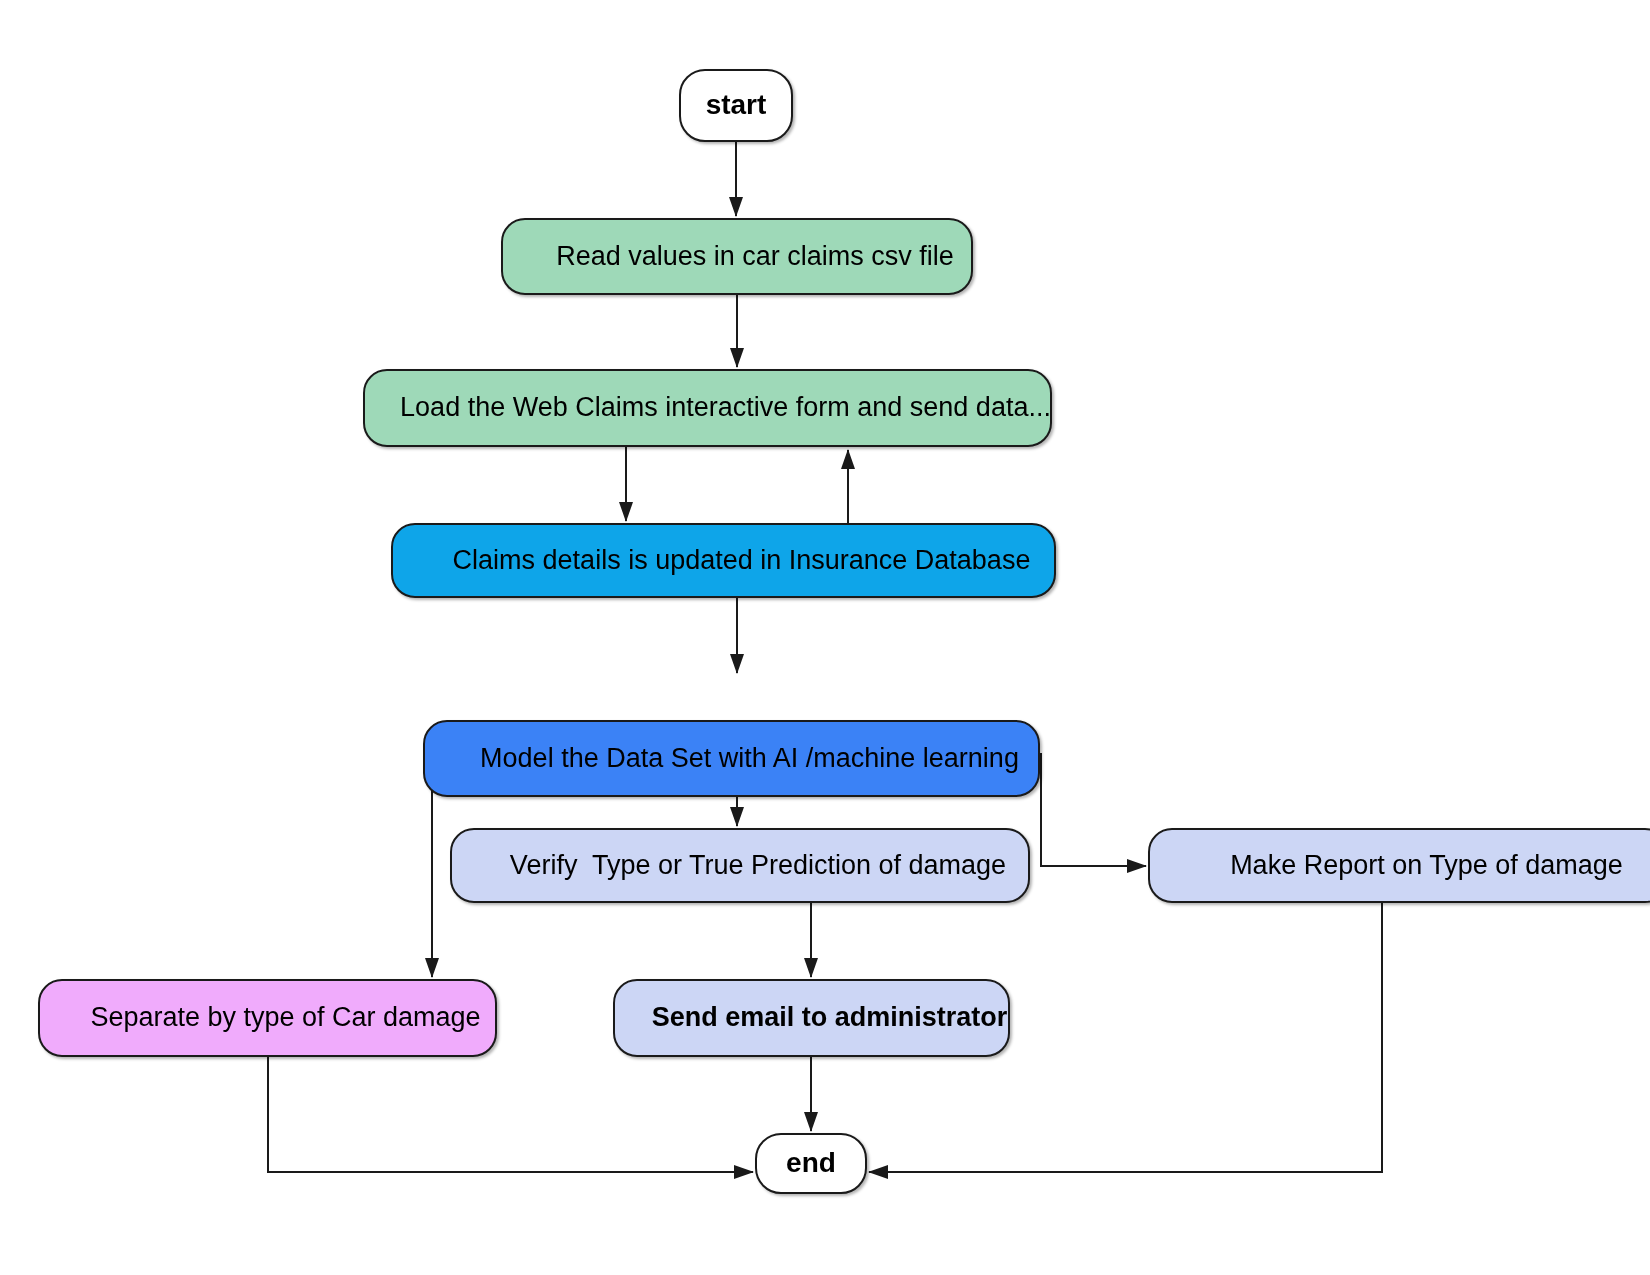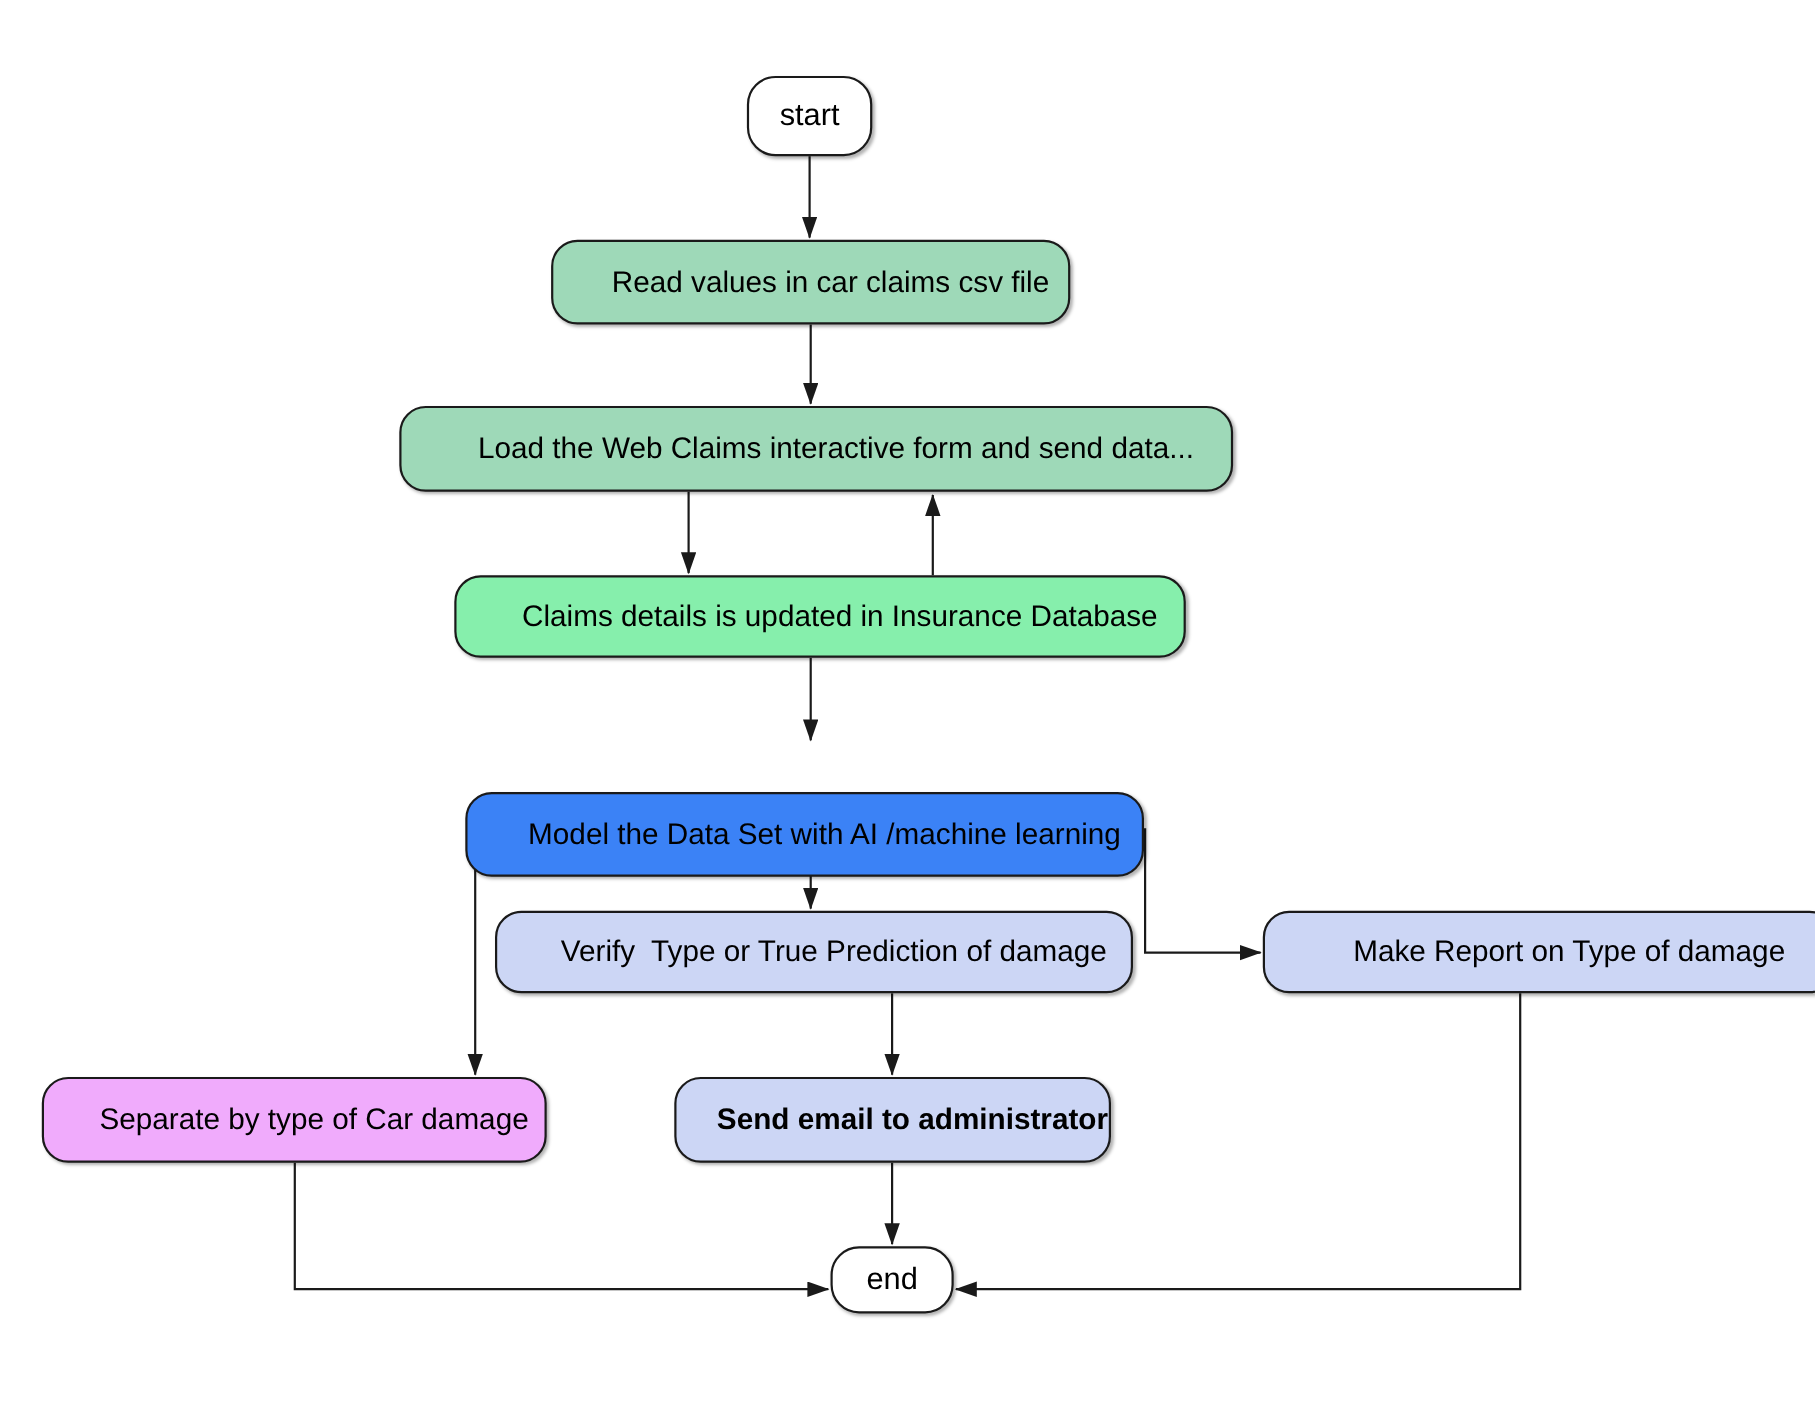--- a/index.html
+++ b/index.html
@@ -29,21 +29,21 @@
     display: flex;
     align-items: center;
     justify-content: center;
     text-align: center;
     color: #000000;
     font-size: 27px;
     white-space: pre;
     box-shadow: 2px 2px 3px rgba(0,0,0,0.30);
   }
   .node.process { border-radius: 24px; padding-left: 36px; }
-  .node.terminator { border-radius: 26px; font-size: 28px; }
+  .node.terminator { border-radius: 26px; font-size: 28px; font-weight: bold; }
   .node span { display: inline-block; line-height: 1.1; }
 </style>
 </head>
 <body>
 
 <div class="canvas">
   <svg id="edge-layer" width="1650" height="1275" viewBox="0 0 1650 1275" xmlns="http://www.w3.org/2000/svg">
     <defs>
       <marker id="arrow" markerUnits="userSpaceOnUse" markerWidth="22" markerHeight="16" refX="19" refY="7" orient="auto">
         <path d="M0,0 L20,7 L0,14 Z" fill="#1a1a1a"></path>
@@ -58,22 +58,22 @@
       <polyline points="432,753 432,977" class="edge" stroke="#1a1a1a" marker-end="url(#arrow)"></polyline>
       <polyline points="1041,753 1041,866 1146,866" class="edge" stroke="#1a1a1a" marker-end="url(#arrow)"></polyline>
       <polyline points="811,903 811,977" class="edge" stroke="#1a1a1a" marker-end="url(#arrow)"></polyline>
       <polyline points="811,1057 811,1131" class="edge" stroke="#1a1a1a" marker-end="url(#arrow)"></polyline>
       <polyline points="268,1057 268,1172 753,1172" class="edge" stroke="#1a1a1a" marker-end="url(#arrow)"></polyline>
       <polyline points="1382,903 1382,1172 869,1172" class="edge" stroke="#1a1a1a" marker-end="url(#arrow)"></polyline>
     </svg>
   <div id="node-layer">
       <div class="node terminator" style="left: 679px; top: 69px; width: 114px; height: 73px; background: rgb(255, 255, 255);"><span>start</span></div>
       <div class="node process" style="left: 501px; top: 218px; width: 472px; height: 77px; background: rgb(158, 217, 184);"><span>Read values in car claims csv file</span></div>
-      <div class="node process" style="left: 363px; top: 369px; width: 758px; height: 78px; background: rgb(158, 217, 184);"><span>Load the Web Claims interactive form and send data...</span></div>
-      <div class="node process" style="left: 413px; top: 523px; width: 665px; height: 75px; background: #86efac;"><span>Claims details is updated in Insurance Database</span></div>
+      <div class="node process" style="left: 363px; top: 369px; width: 689px; height: 78px; background: rgb(158, 217, 184);"><span>Load the Web Claims interactive form and send data...</span></div>
+      <div class="node process" style="left: 391px; top: 523px; width: 665px; height: 75px; background: #0ea5e9;"><span>Claims details is updated in Insurance Database</span></div>
       <div class="node process" style="left: 423px; top: 675px; width: 617px; height: 77px; background: #3b82f6; margin-top: 45px;"><span>Model the Data Set with AI /machine learning</span></div>
       <div class="node process" style="left: 450px; top: 828px; width: 580px; height: 75px; background: rgb(204, 214, 245);"><span>Verify  Type or True Prediction of damage</span></div>
       <div class="node process" style="left: 1148px; top: 828px; width: 521px; height: 75px; background: rgb(204, 214, 245);"><span>Make Report on Type of damage</span></div>
       <div class="node process" style="left: 38px; top: 979px; width: 459px; height: 78px; background: #f0abfc; text-align: right;"><span>Separate by type of Car damage</span></div>
       <div class="node process" style="left: 613px; top: 979px; width: 397px; height: 78px; background: rgb(204, 214, 245); font-weight: bold;"><span>Send email to administrator</span></div>
       <div class="node terminator" style="left: 755px; top: 1133px; width: 112px; height: 61px; background: rgb(255, 255, 255);"><span>end</span></div>
     </div>
 </div>
 
 </body></html>

